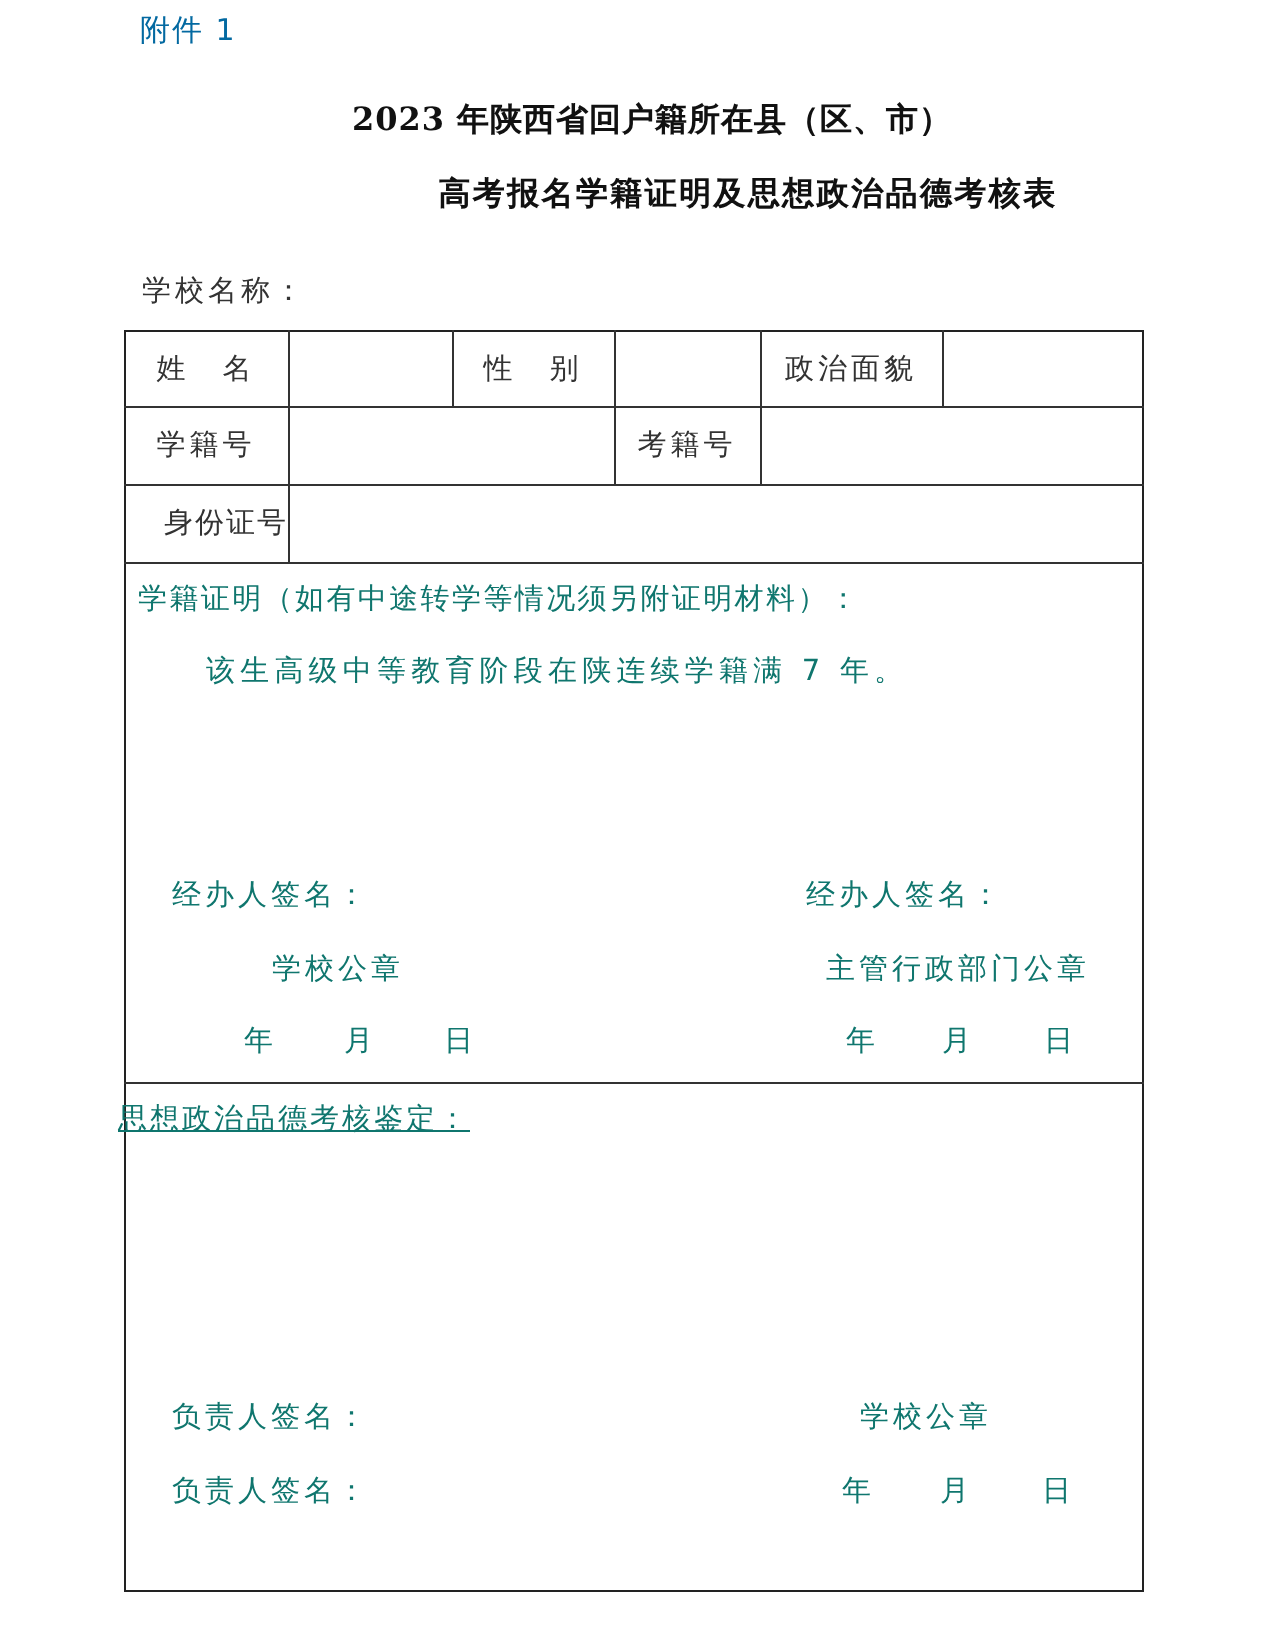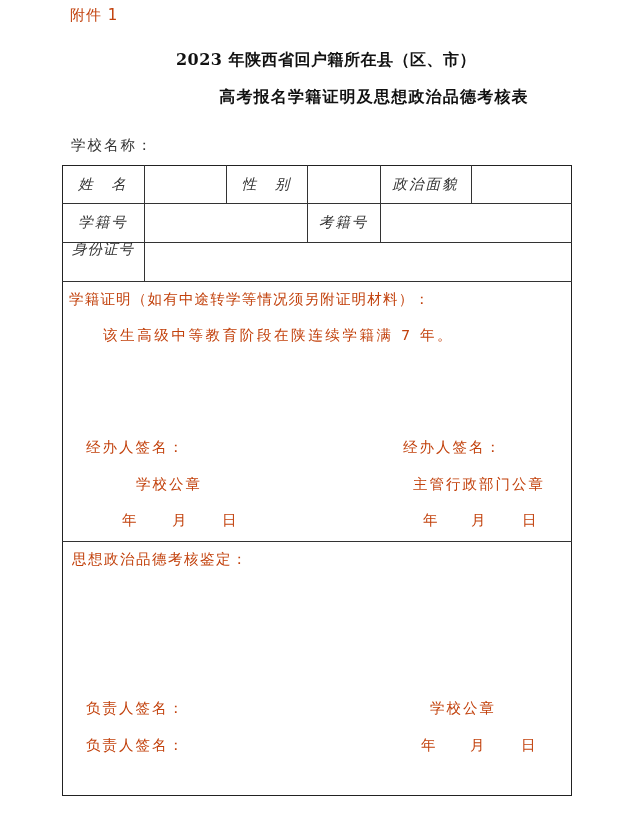--- a/index.html
+++ b/index.html
@@ -2,42 +2,42 @@
 <html><head>
   <meta charset="utf-8">
   <style>
     html, body { margin: 0; padding: 0; background: #ffffff; }
     body {
       width: 640px; height: 822px; position: relative; overflow: hidden;
       font-family: "DejaVu Sans", "Liberation Sans", sans-serif;
       color: #222222;
     }
     .abs { position: absolute; white-space: nowrap; }
-    .attach { left: 70px; top: 6px; font-size: 15px; color: #c2410c; letter-spacing: 1px; }
+    .attach { left: 70px; top: 6px; font-size: 15px; color: #0369a1; letter-spacing: 1px; }
     .title {
       left: 6px; width: 640px; text-align: center;
       font-family: "DejaVu Serif", "Liberation Serif", serif;
       font-weight: bold; font-size: 16px; color: #111; letter-spacing: 0.5px;
     }
     .t1 { top: 50px; }
     .t2 { top: 87px; letter-spacing: 1.2px; padding-left: 48px; }
     .school { left: 71px; top: 136px; font-size: 14.5px; color: #333; letter-spacing: 2px; }
 
     .frame {
       position: absolute; left: 62px; top: 165px; width: 510px; height: 631px;
       border: 1.5px solid #222; box-sizing: border-box;
     }
     .hline { position: absolute; height: 0; border-top: 1.3px solid #333; }
     .vline { position: absolute; width: 0; border-left: 1.3px solid #333; }
 
     .cell-label {
       position: absolute; font-size: 14.5px; color: #333; text-align: center;
-      letter-spacing: 2px; white-space: nowrap; font-style: italic;
+      letter-spacing: 2px; white-space: nowrap;
     }
-    .txt { position: absolute; font-size: 14.5px; color: #c2410c; letter-spacing: 2px; white-space: nowrap; }
+    .txt { position: absolute; font-size: 14.5px; color: #0f766e; letter-spacing: 2px; white-space: nowrap; }
   </style>
 </head>
 <body>
 
 <div class="abs attach">附件 1</div>
 <div class="abs title t1">2023 年陕西省回户籍所在县（区、市）</div>
 <div class="abs title t2">高考报名学籍证明及思想政治品德考核表</div>
 <div class="abs school">学校名称：</div>
 
 <div class="frame"></div>
@@ -58,37 +58,37 @@
 <div class="cell-label" style="left:226px; width:81px; top:175px;">性　别</div>
 <div class="abs" style="left:309px; top:167px; width:69px; height:34px;"></div>
 <div class="cell-label" style="left:380px; width:91px; top:175px;">政治面貌</div>
 <div class="abs" style="left:473px; top:167px; width:97px; height:34px;"></div>
 
 <div class="cell-label" style="left:62px; width:82px; top:213px;">学籍号</div>
 <div class="abs" style="left:146px; top:205px; width:159px; height:35px;"></div>
 <div class="cell-label" style="left:307px; width:73px; top:213px;text-align:center;">考籍号</div>
 <div class="abs" style="left:382px; top:205px; width:188px; height:35px;"></div>
 
-<div class="cell-label" style="left:62px; width:82px; top:240px; letter-spacing:1px;">身份证号</div>
+<div class="cell-label" style="left:62px; width:82px; top:252px; letter-spacing:1px;text-align:right;">身份证号</div>
 <div class="abs" style="left:146px; top:244px; width:424px; height:35px;"></div>
 
 <div class="txt" style="left:69px; top:290px; letter-spacing:1.2px;">学籍证明（如有中途转学等情况须另附证明材料）：</div>
 <div class="txt" style="left:103px; top:326px; letter-spacing:2.6px;">该生高级中等教育阶段在陕连续学籍满 7 年。</div>
 
 <div class="txt" style="left:86px; top:438px;">经办人签名：</div>
 <div class="txt" style="left:136px; top:475px;">学校公章</div>
 <div class="txt" style="left:122px; top:511px;">年</div>
 <div class="txt" style="left:172px; top:511px;">月</div>
 <div class="txt" style="left:222px; top:511px;">日</div>
 
 <div class="txt" style="left:403px; top:438px;">经办人签名：</div>
 <div class="txt" style="left:413px; top:475px;">主管行政部门公章</div>
 <div class="txt" style="left:423px; top:511px;">年</div>
 <div class="txt" style="left:471px; top:511px;">月</div>
 <div class="txt" style="left:522px; top:511px;">日</div>
 
-<div class="txt" style="left:72px; top:550px; letter-spacing:1.5px;">思想政治品德考核鉴定：</div>
+<div class="txt" style="left:59px; top:550px; letter-spacing:1.5px;text-decoration:underline;">思想政治品德考核鉴定：</div>
 <div class="txt" style="left:86px; top:699px;">负责人签名：</div>
 <div class="txt" style="left:86px; top:736px;">负责人签名：</div>
 <div class="txt" style="left:430px; top:699px;">学校公章</div>
 <div class="txt" style="left:421px; top:736px;">年</div>
 <div class="txt" style="left:470px; top:736px;">月</div>
 <div class="txt" style="left:521px; top:736px;">日</div>
 
 </body></html>

